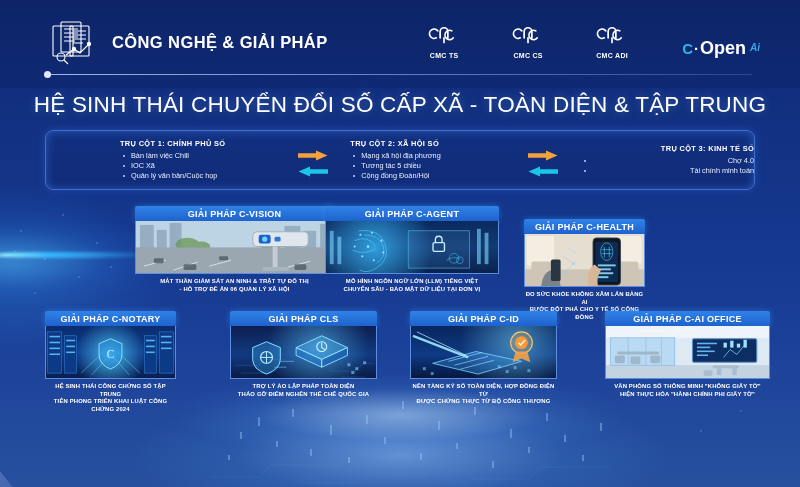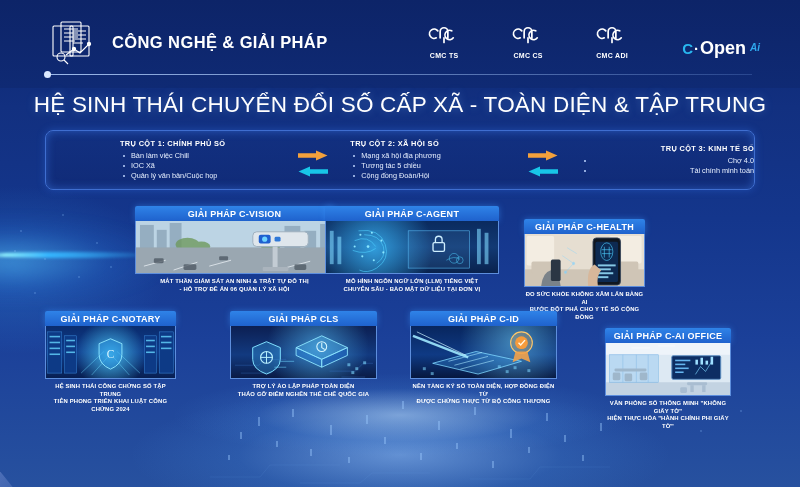--- a/index.html
+++ b/index.html
@@ -620,21 +620,21 @@
         </g>
       </svg>
     </div>
   </div>
   <div class="card-cap">
     <div>NỀN TẢNG KÝ SỐ TOÀN DIỆN, HỢP ĐỒNG ĐIỆN TỬ</div>
     <div>ĐƯỢC CHỨNG THỰC TỪ BỘ CÔNG THƯƠNG</div>
   </div>
 </div>
 
-<div class="card" style="left:605px; top:328px; width:126px;">
+<div class="card" style="left:605px; top:311px; width:165px;">
   <div class="card-head">GIẢI PHÁP C-AI OFFICE</div>
   <div class="card-img">
     <div class="ill ill-office">
       <svg viewBox="0 0 147 53" preserveAspectRatio="none">
         <rect x="0" y="0" width="147" height="53" fill="#dde9f3"></rect>
         <rect x="0" y="0" width="147" height="12" fill="#eef4fa"></rect>
         <rect x="0" y="40" width="147" height="13" fill="#c3d3e2"></rect>
         <g fill="rgba(120,190,240,0.35)" stroke="#7fb6e4" stroke-width="0.6">
           <rect x="4" y="12" width="58" height="28"></rect>
         </g>

